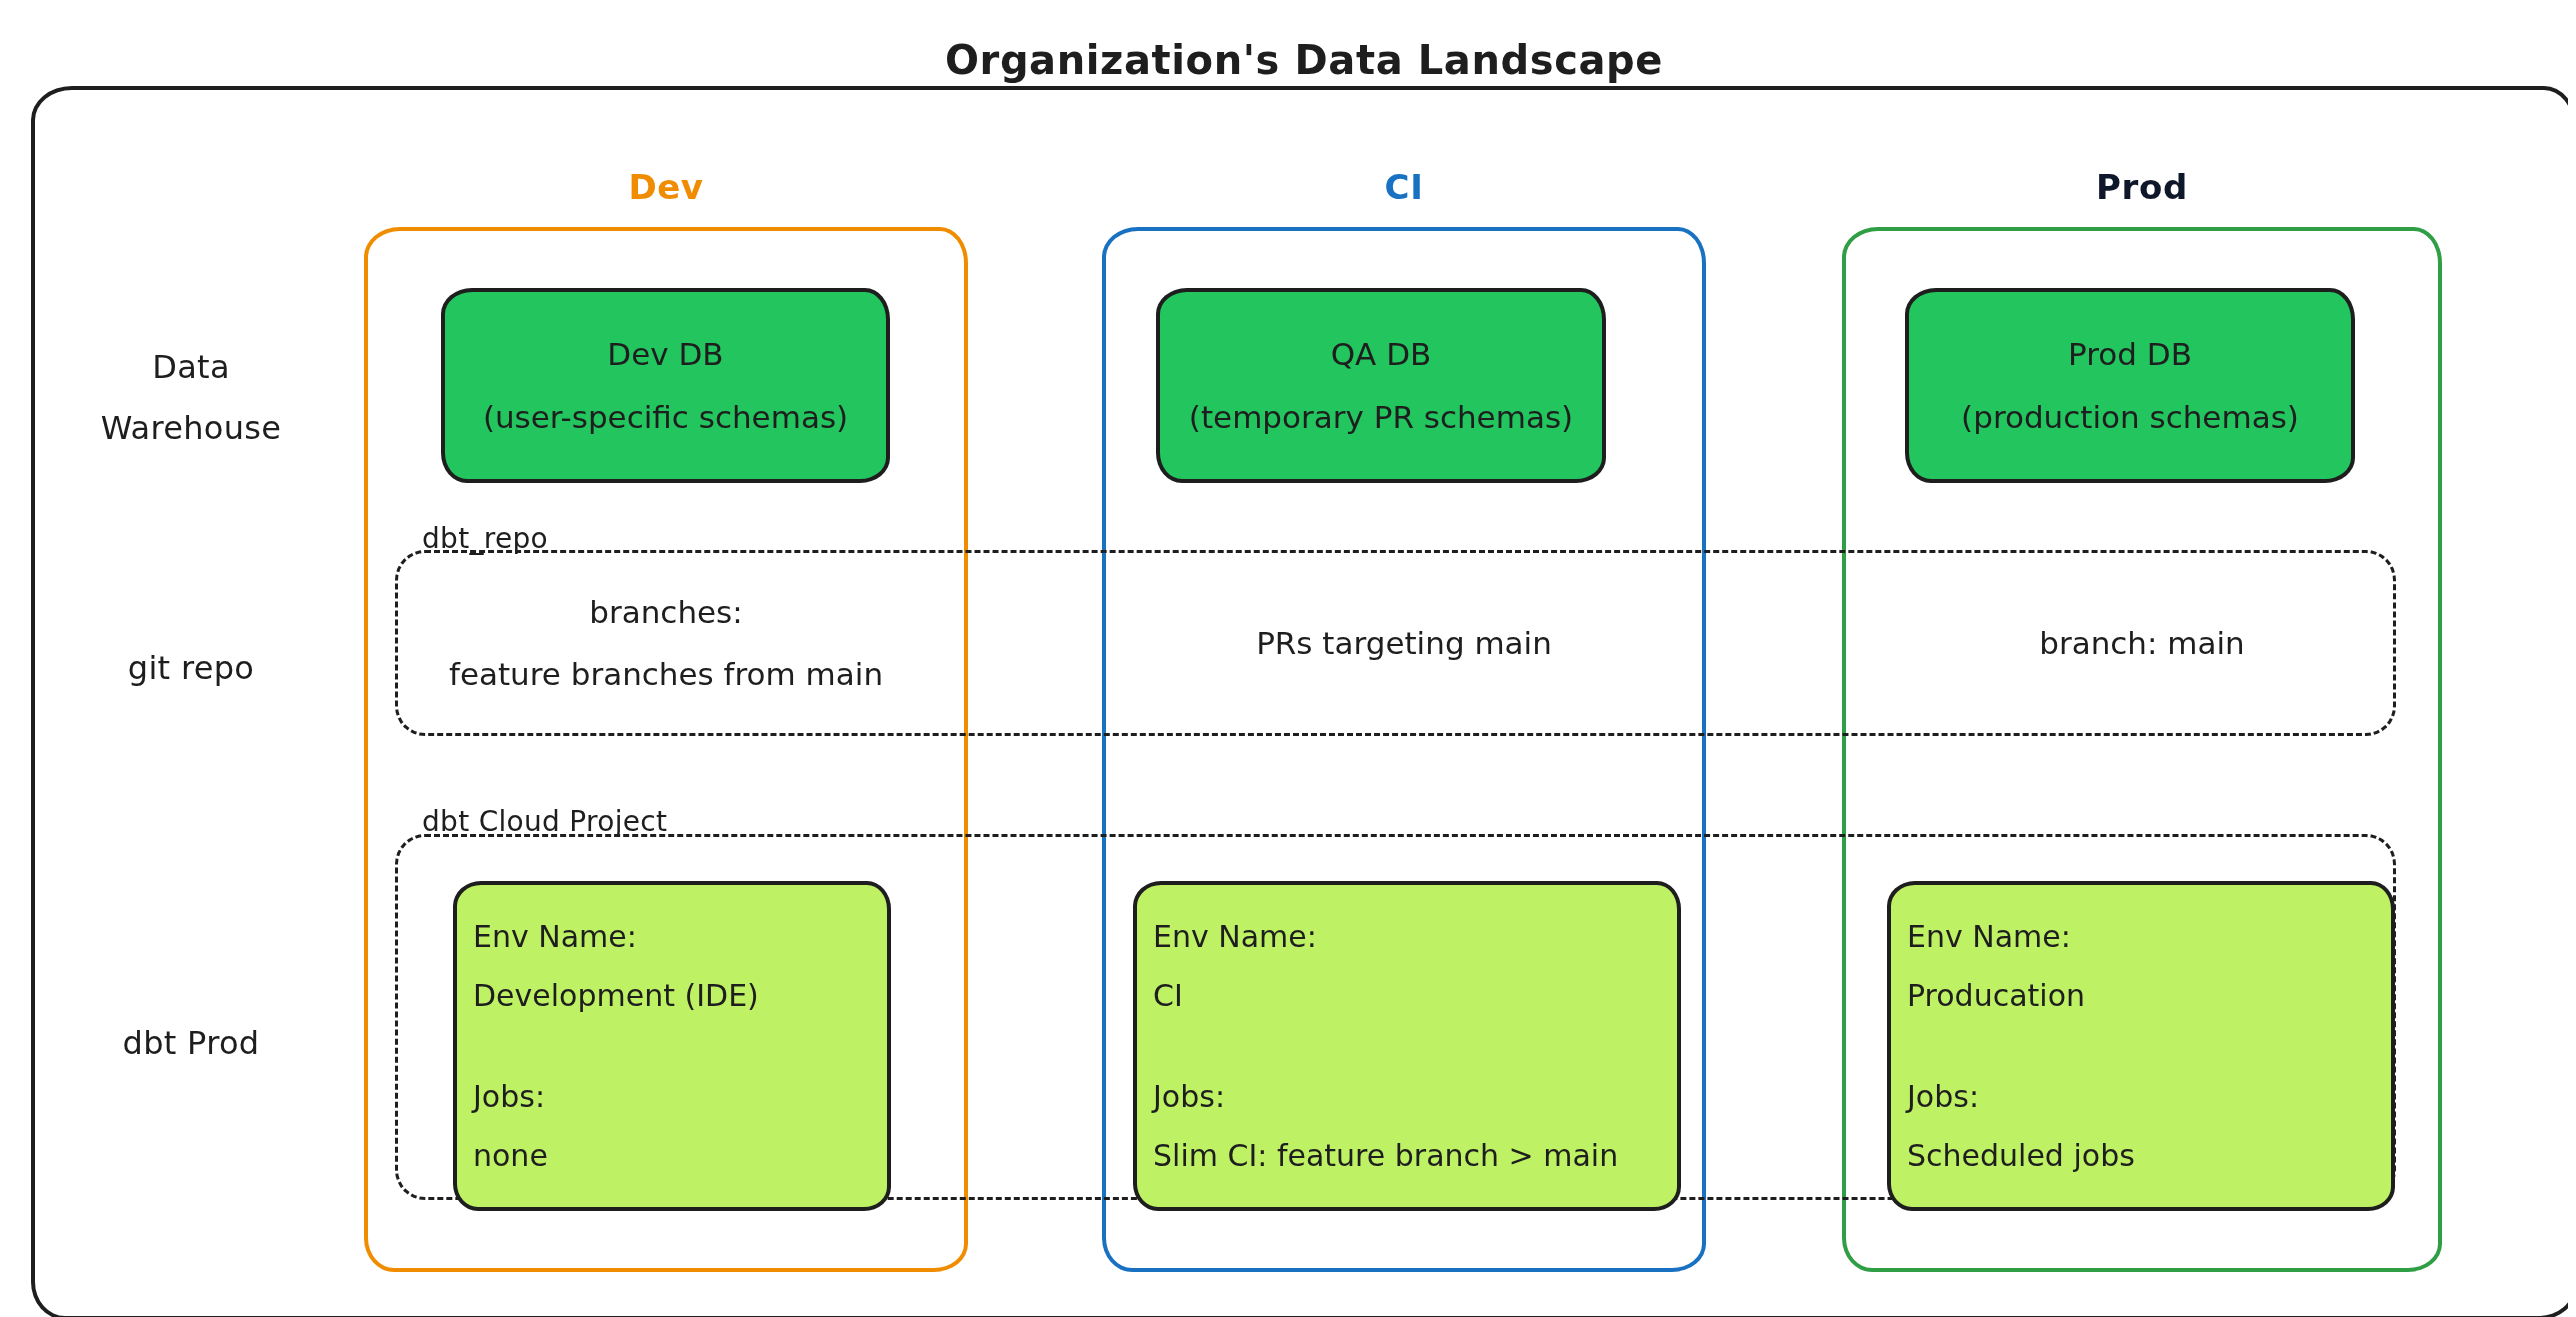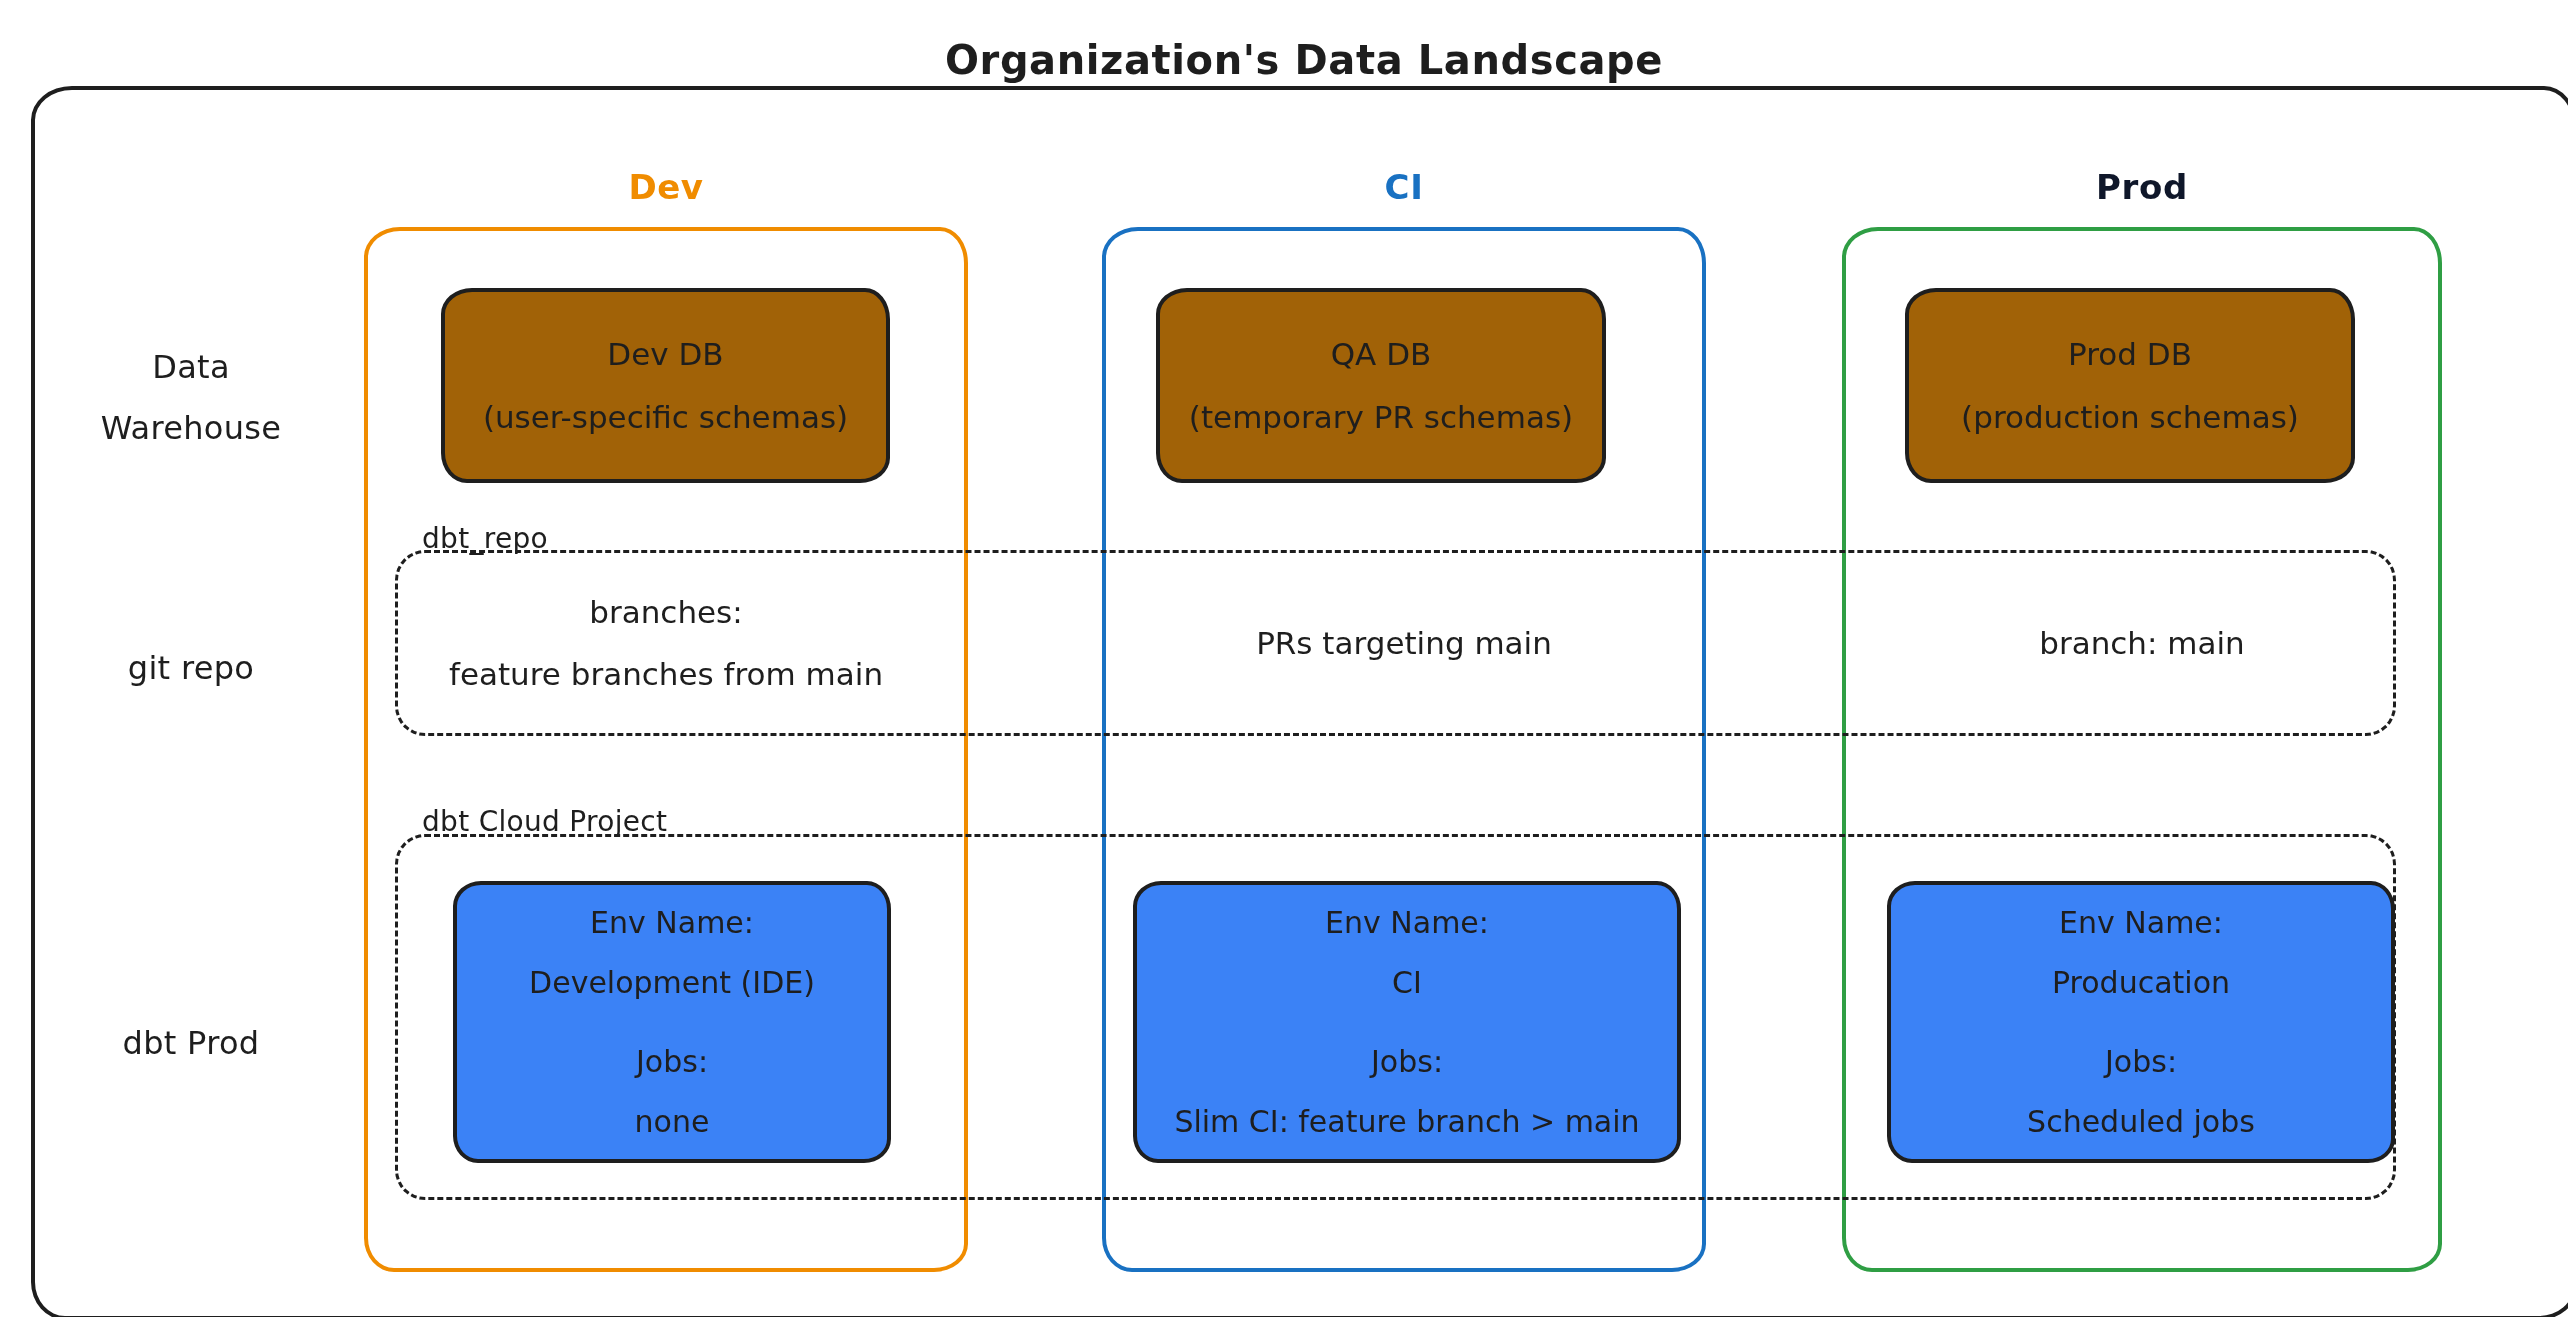--- a/index.html
+++ b/index.html
@@ -54,21 +54,21 @@
     text-align: center;
     font-size: 32px;
     line-height: 1.4;
     letter-spacing: 0.3px;
   }
   .db-box {
     position: absolute;
     top: 272px; height: 195px;
     border: 4.7px solid #1e1e1e;
     border-radius: 31px 25px 30px 26px / 26px 31px 25px 30px;
-    background: #a16207;
+    background: #22c55e;
     display: flex;
     flex-direction: column;
     justify-content: center;
     text-align: center;
     font-size: 31px;
     line-height: 1.5;
   }
   .dashed-band {
     position: absolute;
     left: 379px;
@@ -92,28 +92,28 @@
     top: 534px; height: 186px;
     display: flex;
     flex-direction: column;
     justify-content: center;
     text-align: center;
     font-size: 31px;
     line-height: 1.5;
   }
   .env-box {
     position: absolute;
-    top: 865px; height: 282px;
+    top: 865px; height: 330px;
     border: 4.1px solid #1e1e1e;
     border-radius: 28px 24px 27px 25px / 25px 28px 24px 27px;
-    background: #3b82f6;
+    background: #bef264;
     display: flex;
     flex-direction: column;
     justify-content: center;
-    text-align: center;
+    text-align: left;
     font-size: 30px;
     line-height: 1.45;
   }
   .env-spacer { height: 41px; }
 </style>
 </head>
 <body>
 
 <div id="canvas">
 

